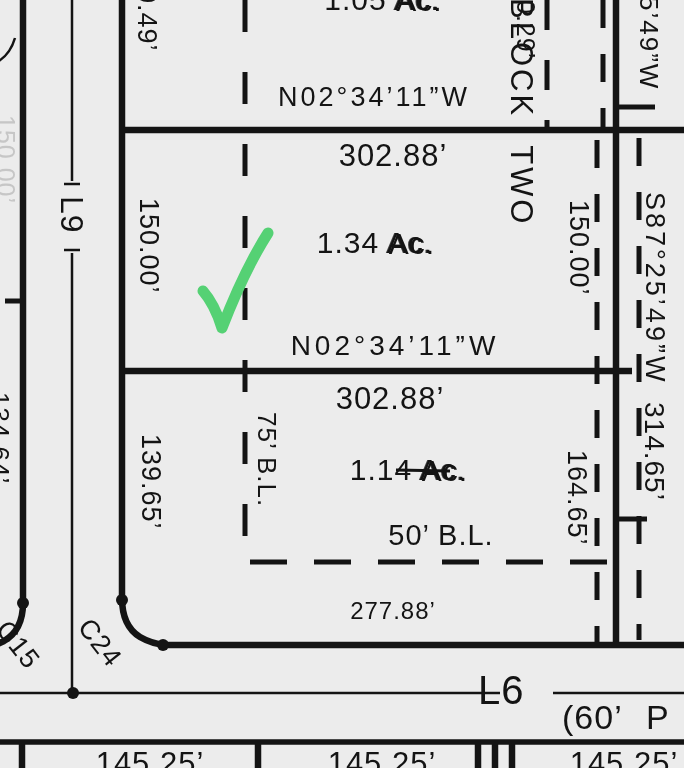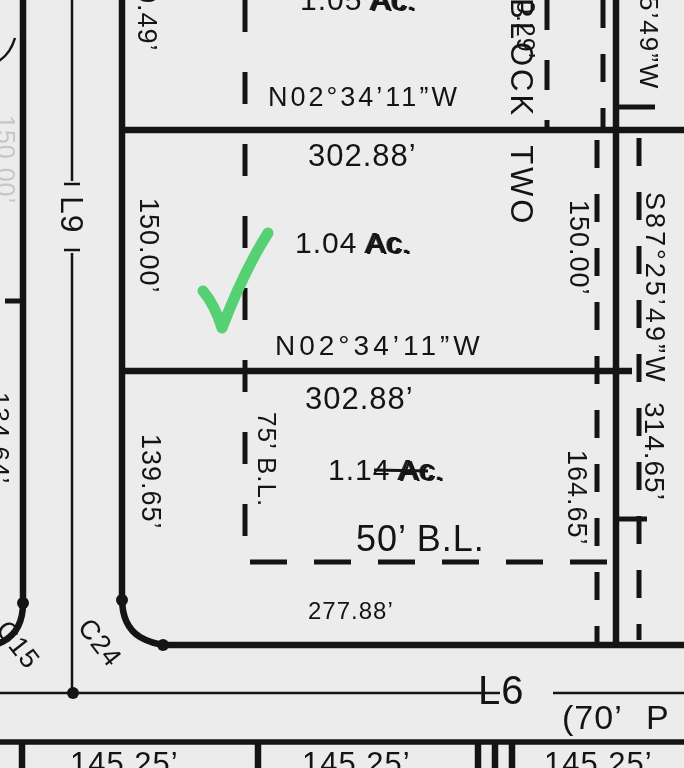--- a/index.html
+++ b/index.html
@@ -8,21 +8,21 @@
     background:#ececec;
     font-family:"Liberation Sans", sans-serif;
     color:#141414;
   }
   .linework{position:absolute;left:0;top:0;}
   .lbl{
     position:absolute;white-space:nowrap;color:#141414;
     font-family:"Liberation Sans", sans-serif;
     letter-spacing:1px;line-height:1;
   }
-  .ctr{text-align:left;}
+  .ctr{text-align:center;}
   .v{transform:rotate(90deg);transform-origin:0 0;}
   .diag{transform:rotate(52deg);transform-origin:0 0;}
   .faint{color:#c6c6c6;}
   .scrib{text-shadow:2px 1px 0 #141414,-1px 0 0 rgba(20,20,20,.8);}
   .strike{position:relative;}
   .strike::after{
     content:"";position:absolute;left:-24px;right:16px;top:48%;height:3px;
     background:#141414;transform:rotate(1deg);
   }
 </style>
@@ -87,46 +87,46 @@
   <div class="lbl ctr" style="left:268px;top:84px;width:212px;font-size:27px;letter-spacing:3px">N02°34’11”W</div>
   <div class="lbl v" style="left:160px;top:-12px;font-size:27px">0.49’</div>
   <div class="lbl v" style="left:538px;top:0px;font-size:25px">0.29’</div>
 
   <div class="lbl v" style="left:537px;top:-2px;font-size:31px;letter-spacing:3px;word-spacing:16px">BLOCK TWO</div>
 
   <div class="lbl ctr" style="left:308px;top:140px;width:170px;font-size:31px">302.88’</div>
   <div class="lbl v" style="left:162px;top:198px;font-size:27px">150.00’</div>
   <div class="lbl v" style="left:592px;top:200px;font-size:27px">150.00’</div>
   <div class="lbl ctr" style="left:295px;top:228px;width:160px;font-size:30px">
-    <span>1.04</span>
+    <span>1.34</span>
     <span class="scrib">Ac.</span>
   </div>
   <div class="lbl ctr" style="left:275px;top:332px;width:240px;font-size:28px;letter-spacing:4px">N02°34’11”W</div>
 
   <div class="lbl ctr" style="left:305px;top:383px;width:170px;font-size:31px">302.88’</div>
   <div class="lbl v" style="left:280px;top:412px;font-size:26px">75’ B.L.</div>
   <div class="lbl v" style="left:164px;top:434px;font-size:27px">139.65’</div>
   <div class="lbl v" style="left:590px;top:450px;font-size:27px">164.65’</div>
   <div class="lbl ctr" style="left:328px;top:455px;width:160px;font-size:30px">
     <span>1.14</span>
     <span class="scrib strike">Ac.</span>
   </div>
-  <div class="lbl ctr" style="left:356px;top:521px;width:170px;font-size:36px">50’  B.L.</div>
+  <div class="lbl ctr" style="left:356px;top:521px;width:170px;font-size:29px">50’  B.L.</div>
   <div class="lbl ctr" style="left:308px;top:599px;width:170px;font-size:24px">277.88’</div>
 
   <div class="lbl v" style="left:662px;top:-4px;font-size:26px;letter-spacing:2px">5’49”W</div>
   <div class="lbl v" style="left:668px;top:192px;font-size:27px;letter-spacing:3px">S87°25’49”W</div>
   <div class="lbl v" style="left:668px;top:402px;font-size:28px">314.65’</div>
 
   <div class="lbl v faint" style="left:18px;top:115px;font-size:25px">150.00’</div>
   <div class="lbl v" style="left:13px;top:392px;font-size:26px">134.64’</div>
   <div class="lbl v" style="left:88px;top:196px;font-size:32px">L9</div>
   <div class="lbl diag" style="left:12px;top:616px;font-size:27px">C15</div>
   <div class="lbl diag" style="left:94px;top:614px;font-size:27px">C24</div>
 
   <div class="lbl" style="left:478px;top:670px;font-size:40px">L6</div>
-  <div class="lbl" style="left:562px;top:700px;font-size:34px;word-spacing:14px">(70’ P</div>
+  <div class="lbl" style="left:562px;top:700px;font-size:34px;word-spacing:14px">(60’ P</div>
 
   <div class="lbl ctr" style="left:70px;top:748px;width:160px;font-size:31px">145.25’</div>
   <div class="lbl ctr" style="left:302px;top:748px;width:160px;font-size:31px">145.25’</div>
   <div class="lbl ctr" style="left:544px;top:748px;width:160px;font-size:31px">145.25’</div>
 
 </div>
 
 </body></html>

